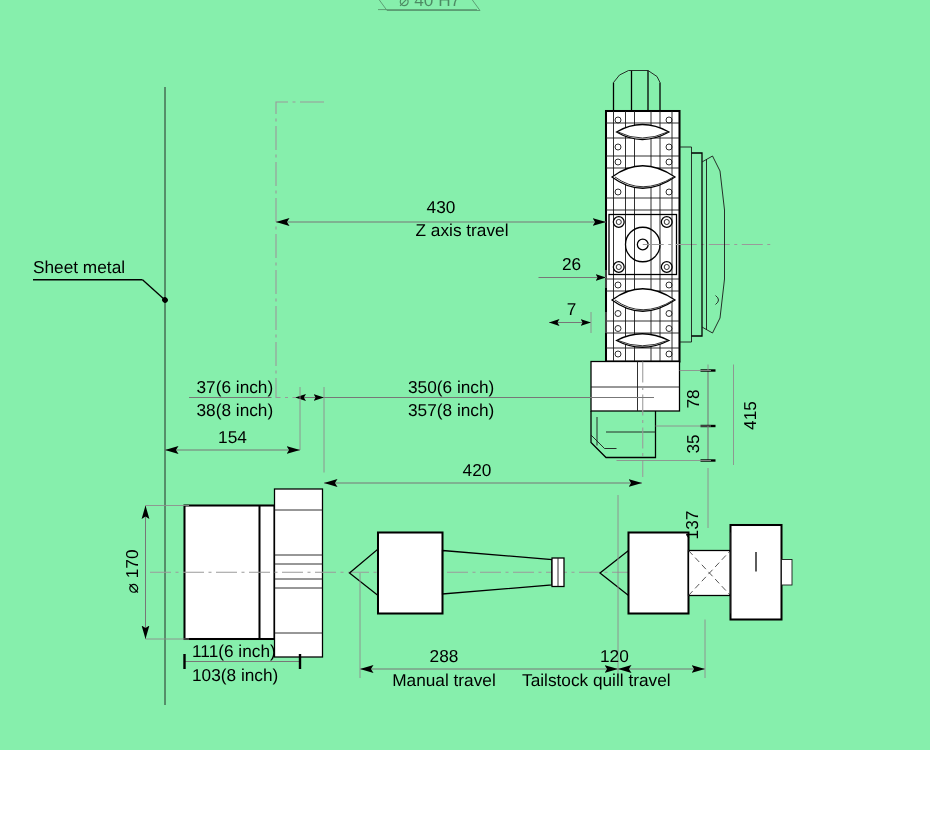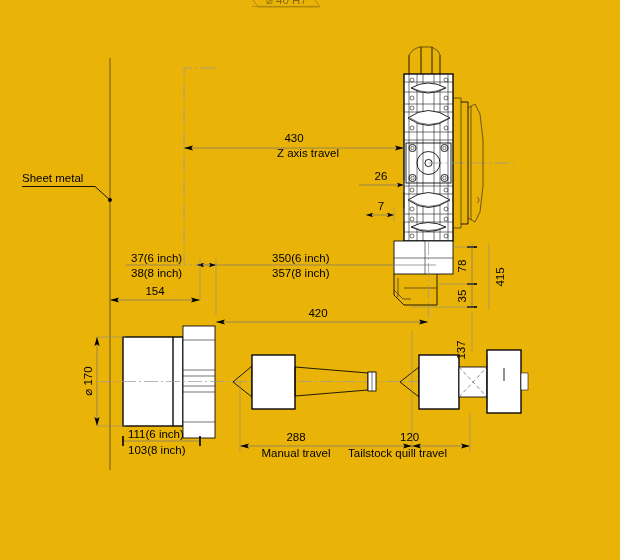--- a/index.html
+++ b/index.html
@@ -6,22 +6,22 @@
     margin: 0;
     padding: 0;
     background: #ffffff;
   }
   body {
     font-family: "Liberation Sans", sans-serif;
   }
   #drawing-root {
     position: relative;
     width: 620px;
-    height: 560px;
-    background: #eab308;
+    height: 500px;
+    background: #86efac;
     overflow: hidden;
   }
   #cad-svg {
     position: absolute;
     left: 0;
     top: 0;
     width: 620px;
     height: 560px;
   }
   .dim-text {

